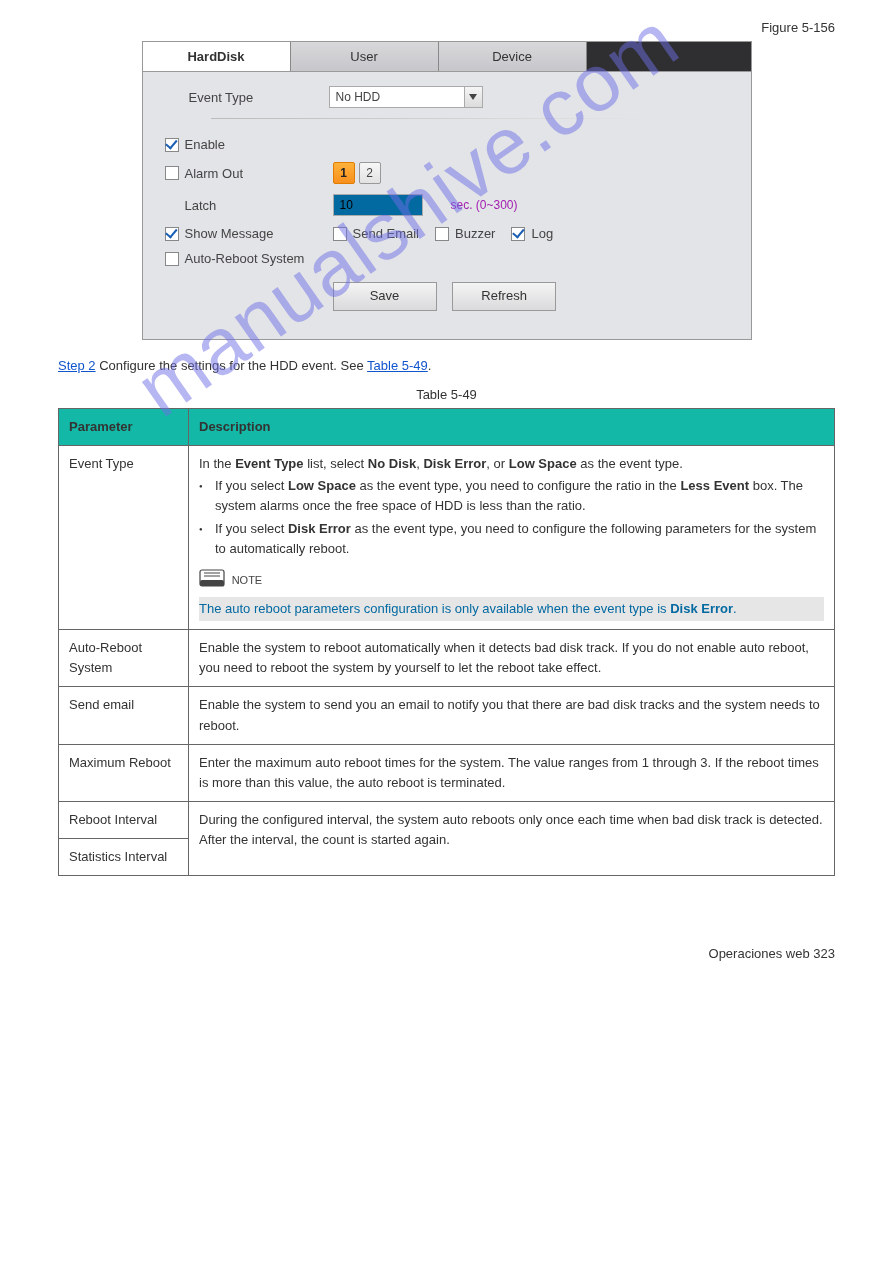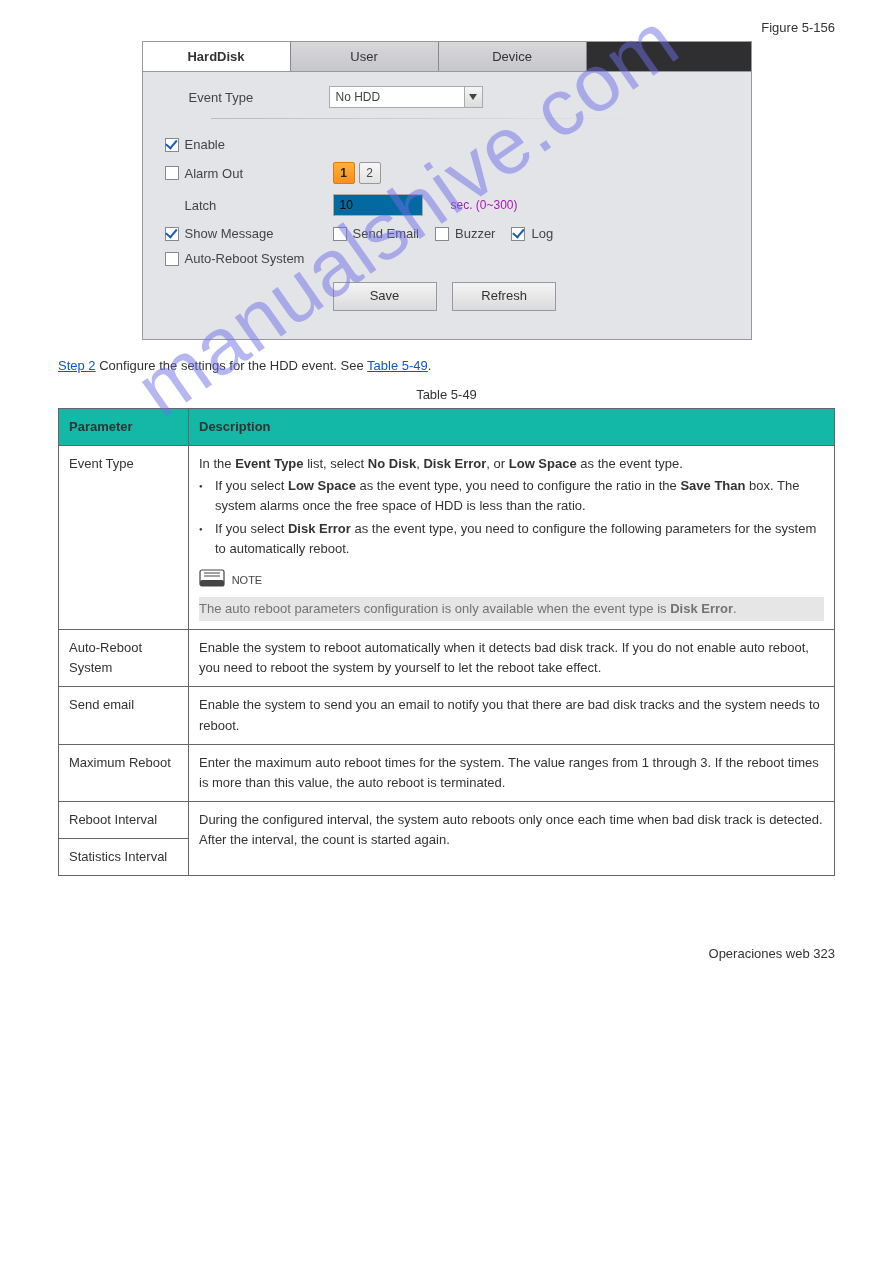--- a/index.html
+++ b/index.html
@@ -194,21 +194,21 @@
     margin-top: 10px;
   }
   .notebox .icon-note {
     display: inline-block;
     vertical-align: middle;
   }
   .notebox .icon-note svg { width: 26px; height: 18px; }
   .notebox .notelabel { font-size: 11px; vertical-align: middle; margin-left: 3px; font-weight: normal; color: #444; }
   .shade {
     background: #e6e6e6;
-    color: #737373;
+    color: #0369a1;
     padding: 2px 0;
   }
   .watermark {
     position: absolute;
     top: 360px;
     left: 120px;
     font-size: 80px;
     color: rgba(110,110,230,0.5);
     transform: rotate(-35deg);
     transform-origin: left top;
@@ -316,21 +316,21 @@
     <tbody>
         <tr>
       <th>Parameter</th>
       <th>Description</th>
     </tr>
 
     <tr>
       <td>Event Type</td>
       <td>
         <span>In the </span><span class="bold">Event Type</span><span> list, select </span><span class="bold">No Disk</span><span>, </span><span class="bold">Disk Error</span><span>, or </span><span class="bold">Low Space</span><span> as the event type.</span>
-        <div class="bullet"><span>If you select </span><span class="bold">Low Space</span><span> as the event type, you need to configure the ratio in the </span><span class="bold">Save Than</span><span> box. The system alarms once the free space of HDD is less than the ratio.</span></div>
+        <div class="bullet"><span>If you select </span><span class="bold">Low Space</span><span> as the event type, you need to configure the ratio in the </span><span class="bold">Less Event</span><span> box. The system alarms once the free space of HDD is less than the ratio.</span></div>
         <div class="bullet"><span>If you select </span><span class="bold">Disk Error</span><span> as the event type, you need to configure the following parameters for the system to automatically reboot.</span></div>
         <div class="notebox">
           <span class="icon-note">
             <svg viewBox="0 0 26 18">
                   <rect x="1" y="1" width="24" height="16" rx="2" fill="none" stroke="#444" stroke-width="1.2"></rect>
                   <rect x="1" y="11" width="24" height="6" rx="2" fill="#444"></rect>
                   <line x1="5" y1="4" x2="21" y2="4" stroke="#444" stroke-width="1"></line>
                   <line x1="5" y1="7" x2="21" y2="7" stroke="#444" stroke-width="1"></line>
                 </svg>
           </span>

